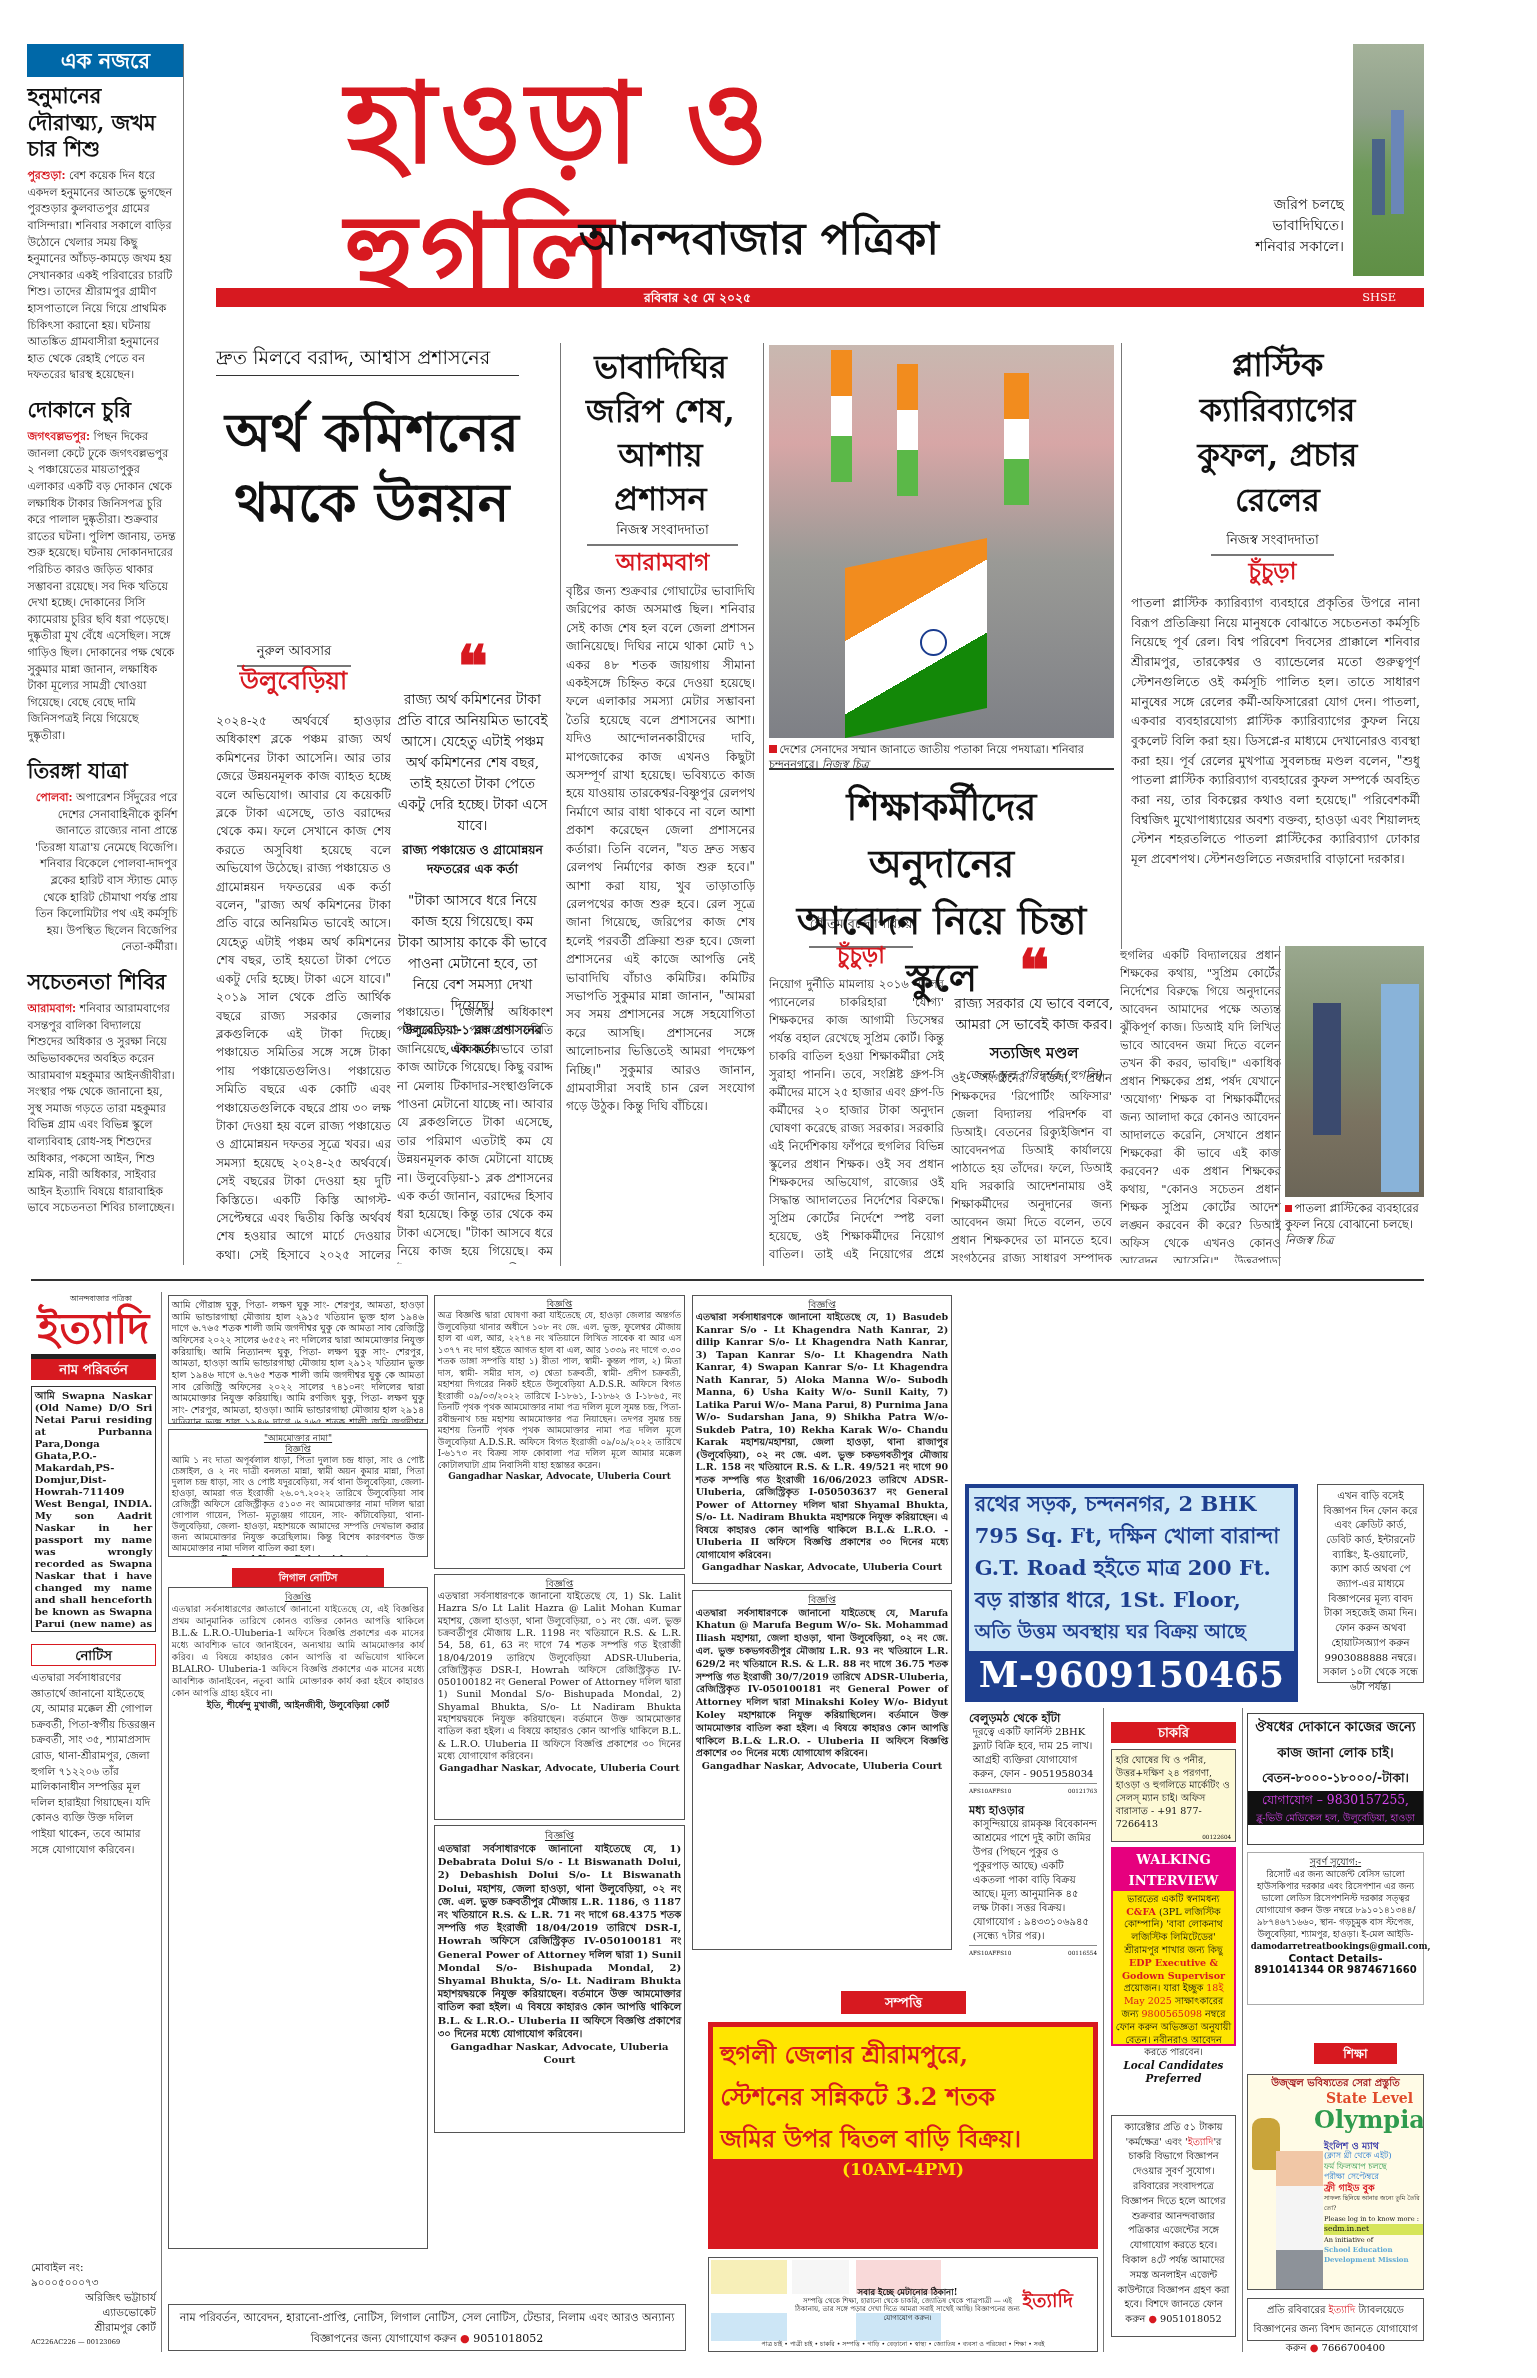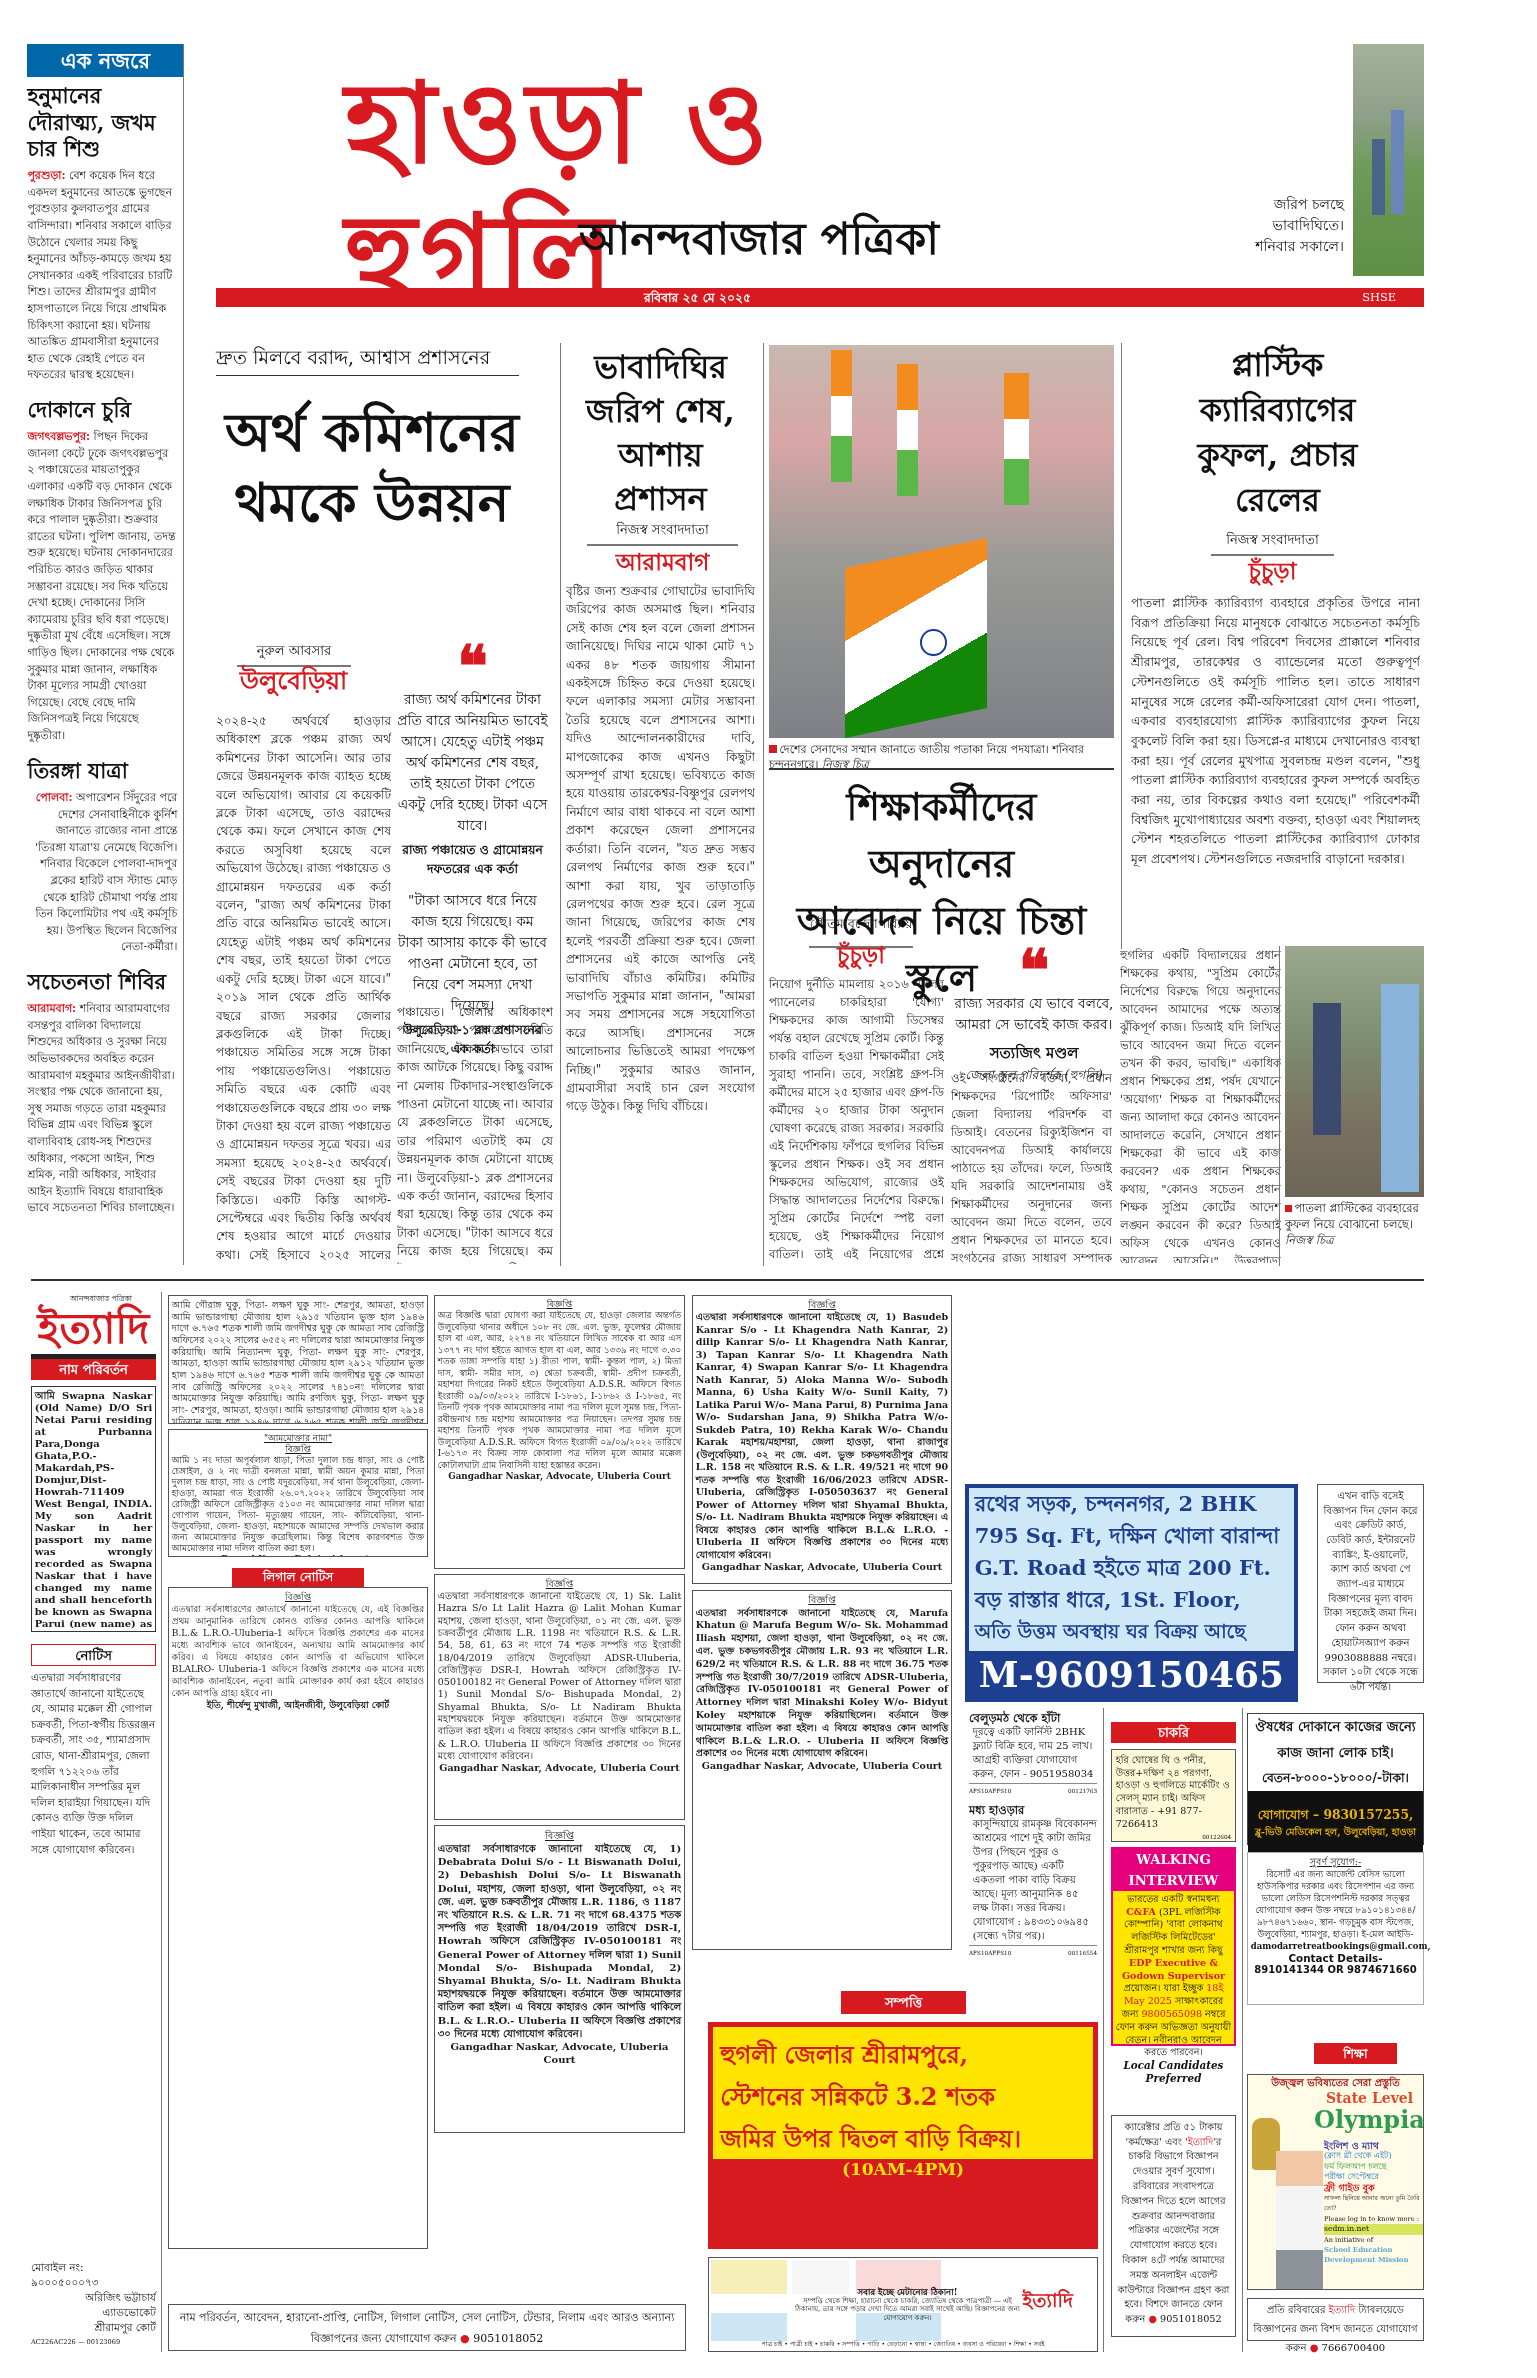--- a/index.html
+++ b/index.html
@@ -160,21 +160,21 @@
   <span>আমি গৌরাঙ্গ ঘুকু, পিতা- লক্ষণ ঘুকু সাং- শেরপুর, আমতা, হাওড়া আমি ভান্ডারগাছা মৌজায় হাল ২৯১৫ খতিয়ান ভুক্ত হাল ১৯৪৬ দাগে ৬.৭৬৫ শতক শালী জমি জগদীশ্বর ঘুকু কে আমতা সাব রেজিস্ট্রি অফিসের ২০২২ সালের ৬৫৫২ নং দলিলের দ্বারা আমমোক্তার নিযুক্ত করিয়াছি। আমি নিত্যানন্দ ঘুকু, পিতা- লক্ষণ ঘুকু সাং- শেরপুর, আমতা, হাওড়া আমি ভান্ডারগাছা মৌজায় হাল ২৯১২ খতিয়ান ভুক্ত হাল ১৯৪৬ দাগে ৬.৭৬৫ শতক শালী জমি জগদীশ্বর ঘুকু কে আমতা সাব রেজিস্ট্রি অফিসের ২০২২ সালের ৭৪১০নং দলিলের দ্বারা আমমোক্তার নিযুক্ত করিয়াছি। আমি রণজিৎ ঘুকু, পিতা- লক্ষণ ঘুকু সাং- শেরপুর, আমতা, হাওড়া। আমি ভান্ডারগাছা মৌজায় হাল ২৯১৪ খতিয়ান ভুক্ত হাল ১৯৪৬ দাগে ৬.৭৬৫ শতক শালী জমি জগদীশ্বর ঘুকু কে আমতা সাব রেজিস্ট্রি অফিসের ২০২৩ সালের ১২৩৬ নং দলিলের দ্বারা আমমোক্তার নিযুক্ত করিয়াছি। এইসব বিষয়ে কারোর কোনো আপত্তি থাকে তাহলে আমতা - ১নং বি.এল.এন্ড. এল. আর.ও অফিসে একমাসের মধ্যে দর্শাইবে।</span>
   
 </div>
 <div class="box txt" style="left:168px;top:1429px;width:260px;height:128px;padding:2.8px;font-size:8.8px;line-height:11px;overflow:hidden">
   <div style="text-align:center;text-decoration:underline">"আমমোক্তার নামা"</div>
   <div style="text-align:center;text-decoration:underline">বিজ্ঞপ্তি</div>
   <span>আমি ১ নং দাতা অপূর্বলাল ধাড়া, পিতা দুলাল চন্দ্র ধাড়া, সাং ও পোষ্ট চেঙ্গাইল, ও ২ নং দাত্রী বনলতা মান্না, স্বামী অয়ন কুমার মান্না, পিতা দুলাল চন্দ্র ধাড়া, সাং ও পোষ্ট যদুরবেড়িয়া, সর্ব থানা উলুবেড়িয়া, জেলা- হাওড়া, আমরা গত ইংরাজী ২৬.০৭.২০২২ তারিখে উলুবেড়িয়া সাব রেজিস্ট্রী অফিসে রেজিস্ট্রীকৃত ৫১০৩ নং আমমোক্তার নামা দলিল দ্বারা গোপাল গায়েন, পিতা- মৃত্যুঞ্জয় গায়েন, সাং- কাঁটাবেড়িয়া, থানা- উলুবেড়িয়া, জেলা- হাওড়া, মহাশয়কে আমাদের সম্পত্তি দেখভাল করার জন্য আমমোক্তার নিযুক্ত করেছিলাম। কিন্তু বিশেষ কারণবশত উক্ত আমমোক্তার নামা দলিল বাতিল করা হল।</span>
   <div style="text-align:center;font-weight:bold">Prasad Kumar Dalui , Advocate</div>
   
 </div>
-<div class="abs sec-head" style="left:232px;top:1568px;width:132px;height:19px;font-size:12px;line-height:19px">লিগাল নোটিস</div>
+<div class="abs sec-head" style="left:232px;top:1568px;width:152px;height:19px;font-size:10px;line-height:19px">লিগাল নোটিস</div>
 <div class="box txt" style="left:168px;top:1587px;width:260px;height:662px;padding:2.8px;font-size:9px;line-height:12px;overflow:hidden">
   <div style="text-align:center;text-decoration:underline">বিজ্ঞপ্তি</div>
   <span>এতদ্বারা সর্বসাধারণের জ্ঞাতার্থে জানানো যাইতেছে যে, এই বিজ্ঞপ্তির প্রথম আনুমানিক তারিখে কোনও ব্যক্তির কোনও আপত্তি থাকিলে B.L.&amp; L.R.O.-Uluberia-1 অফিসে বিজ্ঞপ্তি প্রকাশের এক মাসের মধ্যে আবশ্যিক ভাবে জানাইবেন, অন্যথায় আমি আমমোক্তার কার্য করিব। এ বিষয়ে কাহারও কোন আপত্তি বা অভিযোগ থাকিলে BLALRO- Uluberia-1 অফিসে বিজ্ঞপ্তি প্রকাশের এক মাসের মধ্যে আবশ্যিক জানাইবেন, নতুবা আমি মোক্তারক কার্য করা হইবে কাহারও কোন আপত্তি গ্রাহ্য হইবে না।</span>
   <div style="text-align:center;font-weight:bold">ইতি, শীর্ষেন্দু মুখার্জী, আইনজীবী, উলুবেড়িয়া কোর্ট</div>
 </div>
 
 <div class="box txt" style="left:434px;top:1295px;width:251px;height:274px;padding:2.8px;font-size:8.8px;line-height:11.5px;overflow:hidden">
   <div style="text-align:center;text-decoration:underline">বিজ্ঞপ্তি</div>
   <span>অত্র বিজ্ঞপ্তি দ্বারা ঘোষণা করা যাইতেছে যে, হাওড়া জেলার অন্তর্গত উলুবেড়িয়া থানার অধীনে ১০৮ নং জে. এল. ভুক্ত, ফুলেশ্বর মৌজায় হাল বা এল, আর, ২২৭৪ নং খতিয়ানে লিখিত সাবেক বা আর এস ১৩৭৭ নং দাগ হইতে আগত হাল বা এল, আর ১৩৩৯ নং দাগে ৩.৩০ শতক ডাঙ্গা সম্পত্তি যাহা ১) রীতা পাল, স্বামী- কুন্তল পাল, ২) মিতা দাস, স্বামী- সমীর দাস, ৩) শ্বেতা চক্রবর্তী, স্বামী- প্রদীপ চক্রবর্তী, মহাশয়া দিগরের নিকট হইতে উলুবেড়িয়া A.D.S.R. অফিসে বিগত ইংরাজী ০৯/০৩/২০২২ তারিখে I-১৮৬১, I-১৮৬২ ও I-১৮৬৫, নং তিনটি পৃথক পৃথক আমমোক্তার নামা পত্র দলিল মূলে সুমন্ত চন্দ্র, পিতা-রবীন্দ্রনাথ চন্দ্র মহাশয় আমমোক্তার পত্র নিয়াছেন। তদপর সুমন্ত চন্দ্র মহাশয় তিনটি পৃথক পৃথক আমমোক্তার নামা পত্র দলিল মূলে উলুবেড়িয়া A.D.S.R. অফিসে বিগত ইংরাজী ০৯/০৯/২০২২ তারিখে I-৬১৭৩ নং বিক্রয় সাফ কোবালা পত্র দলিল মূলে আমার মক্কেল কোটালঘাটা গ্রাম নিবাসিনী যাহা হস্তান্তর করেন।</span>
   <div style="font-weight:bold;text-align:center">Gangadhar Naskar, Advocate, Uluberia Court</div>
@@ -279,21 +279,21 @@
 <div class="box" style="left:1111px;top:2115px;width:125px;height:222px;padding:3.8px;text-align:center;font-size:9.7px;line-height:14.8px">
   <span>ক্যারেক্টার প্রতি ৫১ টাকায় 'কর্মক্ষেত্র' এবং '</span><span style="color:#d71920">ইত্যাদি</span><span>'র চাকরি বিভাগে বিজ্ঞাপন দেওয়ার সুবর্ণ সুযোগ। রবিবারের সংবাদপত্রে বিজ্ঞাপন দিতে হলে আগের শুক্রবার আনন্দবাজার পত্রিকার এজেন্টের সঙ্গে যোগাযোগ করতে হবে। বিকাল ৪টে পর্যন্ত আমাদের সমস্ত অনলাইন এজেন্ট কাউন্টারে বিজ্ঞাপন গ্রহণ করা হবে। বিশদে জানতে ফোন করুন</span>
   <span style="color:#d71920">●</span> <span>9051018052</span>
 </div>
 
 <div class="vline" style="left:1242px;top:1708px;height:644px"></div>
 <div class="box" style="left:1247px;top:1713px;width:177px;height:132px;text-align:center;border:1.9px solid #444">
   <div style="font-weight:bold;font-size:13.2px;line-height:25.6px">ঔষধের দোকানে কাজের জন্যে</div>
   <div style="font-weight:bold;font-size:13.2px;line-height:25.6px">কাজ জানা লোক চাই।</div>
   <div style="font-weight:bold;font-size:12.3px;line-height:25.6px">বেতন-৮০০০-১৮০০০/-টাকা।</div>
-  <div style="background:#111;color:#eab308;font-weight:bold;padding:14px 0">
+  <div style="background:#111;color:#d946ef;font-weight:normal;padding:0 0">
     <div style="font-size:12.3px;line-height:19px">যোগাযোগ – 9830157255,</div>
     <div style="font-size:9.5px;line-height:15px">ব্লু-ভিউ মেডিকেল হল, উলুবেড়িয়া, হাওড়া</div>
   </div>
 </div>
 
 <div class="box" style="left:1247px;top:1852px;width:177px;height:153px;text-align:center;padding:2.8px;font-size:8.8px;line-height:12px;border:1.9px solid #aaa">
   <div style="text-decoration:underline;font-size:9.5px">সুবর্ণ সুযোগ:-</div>
   <div>রিসোর্ট এর জন্য আর্জেন্ট বেসিস ভালো হাউসকিপার দরকার এবং রিসেপশান এর জন্য ভালো লেডিস রিসেপশনিস্ট দরকার সত্ত্বর যোগাযোগ করুন উক্ত নম্বরে ৮৯১০১৪১৩৪৪/ ৯৮৭৪৬৭১৬৬০, স্থান- গড়চুমুক বাস স্টপেজ, উলুবেড়িয়া, শ্যামপুর, হাওড়া। ই-মেল আইডি-</div>
   <div style="font-weight:bold;font-size:8.5px">damodarretreatbookings@gmail.com,</div>
   <div style="font-weight:bold;font-family:'DejaVu Sans',sans-serif;font-size:10.4px">Contact Details-</div>

